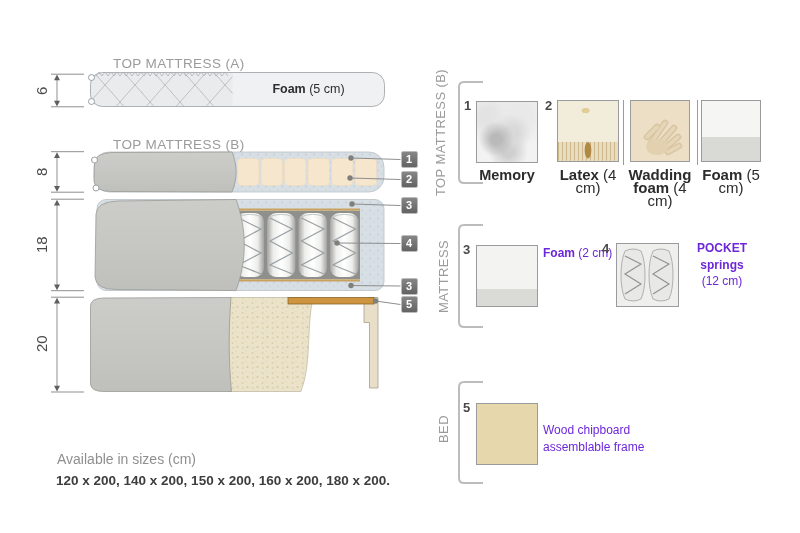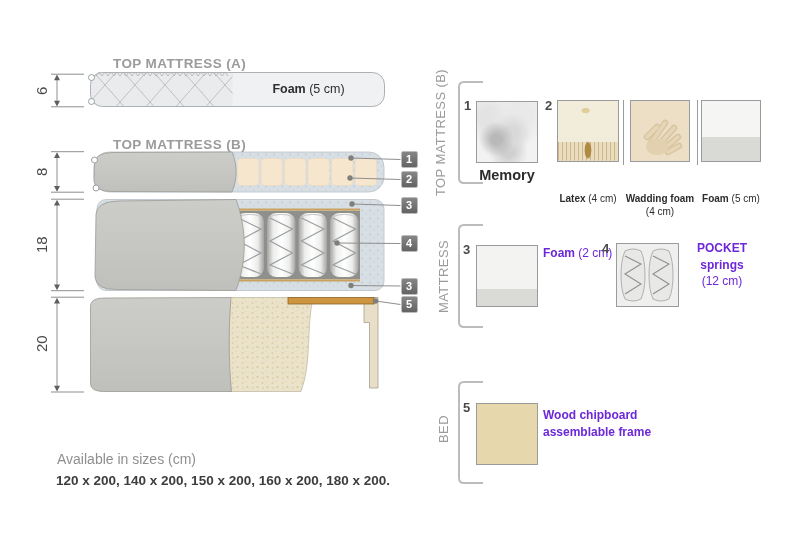--- a/index.html
+++ b/index.html
@@ -1,35 +1,35 @@
 <!DOCTYPE html>
 <html><head>
 <meta charset="utf-8">
 <style>
   html,body{margin:0;padding:0;background:#fff;}
   .stage{position:relative;width:800px;height:533px;background:#ffffff;overflow:hidden;
          font-family:"Liberation Sans",sans-serif;}
   .art{position:absolute;left:0;top:0;}
   .abs{position:absolute;}
-  .sec-title{color:#9b9b9b;font-size:13.5px;letter-spacing:.4px;white-space:nowrap;font-weight:bold;}
+  .sec-title{color:#9b9b9b;font-size:13.5px;letter-spacing:.4px;white-space:nowrap;}
   .dim-num{color:#4a4a4a;font-size:15px;writing-mode:vertical-rl;transform:rotate(180deg);
            text-align:center;line-height:16px;}
   .inline-foam{font-size:12.5px;color:#2e2e2e;text-align:center;}
   .inline-foam b{font-weight:bold;}
   .badge{width:17px;height:17px;background:linear-gradient(180deg,#868686,#636363);
          border:1px solid #bcbcbc;box-sizing:border-box;color:#fff;font-size:11px;font-weight:bold;
          text-align:center;line-height:15px;border-radius:2px;}
   .vtitle{color:#9b9b9b;font-size:13px;letter-spacing:.4px;writing-mode:vertical-rl;
           transform:rotate(180deg);display:flex;align-items:center;justify-content:center;
           white-space:nowrap;}
   .leg-num{color:#4a4a4a;font-size:13px;font-weight:bold;}
   .swatch{box-sizing:border-box;border:1px solid #999b9c;}
   .lab-c{text-align:center;color:#2c2c2c;}
   .lab-big{font-size:14.5px;font-weight:bold;}
-  .lab-sm{font-size:10px;line-height:13px;margin-top:24px;}
+  .lab-sm{font-size:15px;line-height:13px;}
   .lab-sm b,.lab-r b{font-weight:bold;}
   .lab-r{font-size:12px;line-height:16.5px;color:#6d28d9;}
   .wadding-tex{background-color:#f2f2f2;background-image:
      radial-gradient(circle at 32% 62%, #b9b9b9 0 9%, rgba(185,185,185,0) 32%),
      radial-gradient(circle at 58% 52%, #d9d9d9 0 14%, rgba(217,217,217,0) 42%),
      radial-gradient(circle at 72% 22%, #e9e9e9 0 18%, rgba(233,233,233,0) 48%),
      radial-gradient(circle at 20% 25%, #e3e3e3 0 14%, rgba(227,227,227,0) 40%),
      radial-gradient(circle at 52% 82%, #cfcfcf 0 10%, rgba(207,207,207,0) 34%);}
   .latex-tex{background-color:#f2ecdb;background-repeat:no-repeat;background-image:
      radial-gradient(ellipse 5px 12px at 50% 82%, #b08a44 60%, rgba(176,138,68,0) 75%),
@@ -271,18 +271,18 @@
   </div>
   <div class="abs lab-r" style="left:684px;top:240px;width:76px;text-align:center;">
     <b>POCKET springs</b>
     <span style="display:block">(12 cm)</span>
   </div>
 
   <div class="abs vtitle" style="left:436px;top:399px;height:60px;">BED</div>
 
   <div class="abs leg-num" style="left:463px;top:400px;">5</div>
   <div class="abs swatch chip-tex" style="left:476px;top:403px;width:62px;height:62px;"></div>
-  <div class="abs lab-r" style="left:543px;top:407px;width:140px;font-weight:bold;">Wood chipboard assemblable frame</div>
+  <div class="abs lab-r" style="left:543px;top:422px;width:140px;font-weight:normal;">Wood chipboard assemblable frame</div>
 
   <div class="abs footer-title" style="left:57px;top:451px;">Available in sizes (cm)</div>
   <div class="abs footer-sizes" style="left:56px;top:473px;">120 x 200, 140 x 200, 150 x 200, 160 x 200, 180 x 200.</div>
 
 </div>
 
 </body></html>

